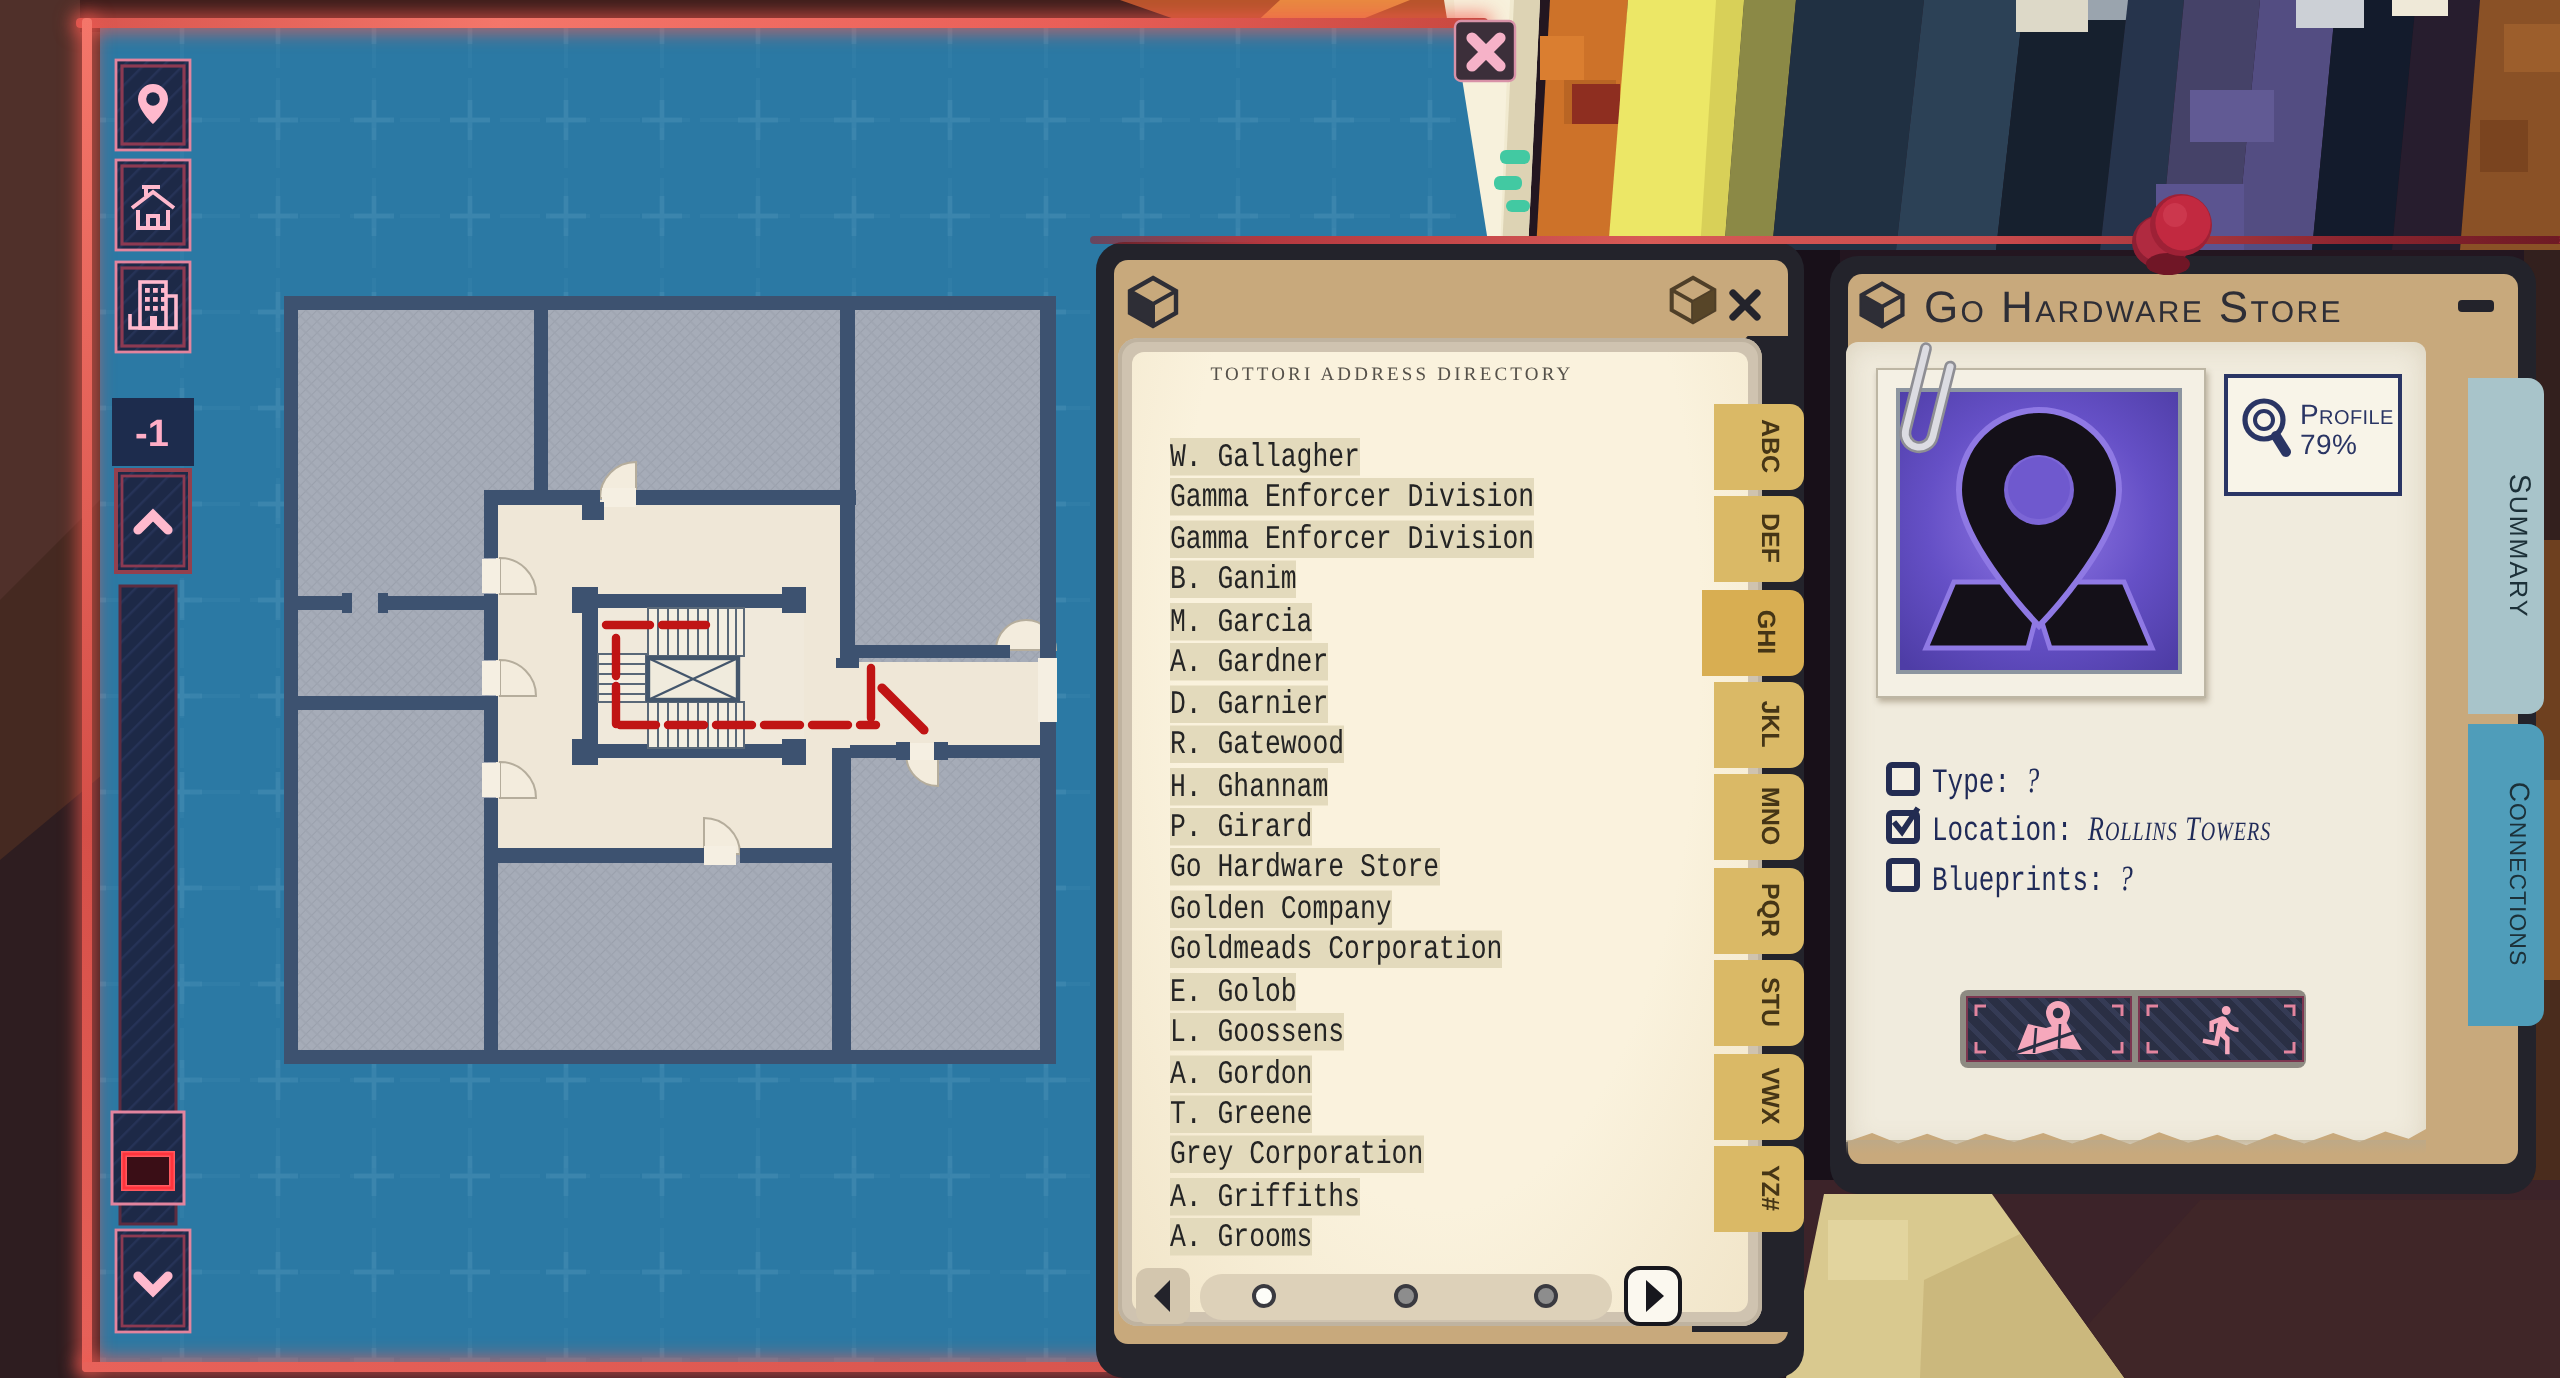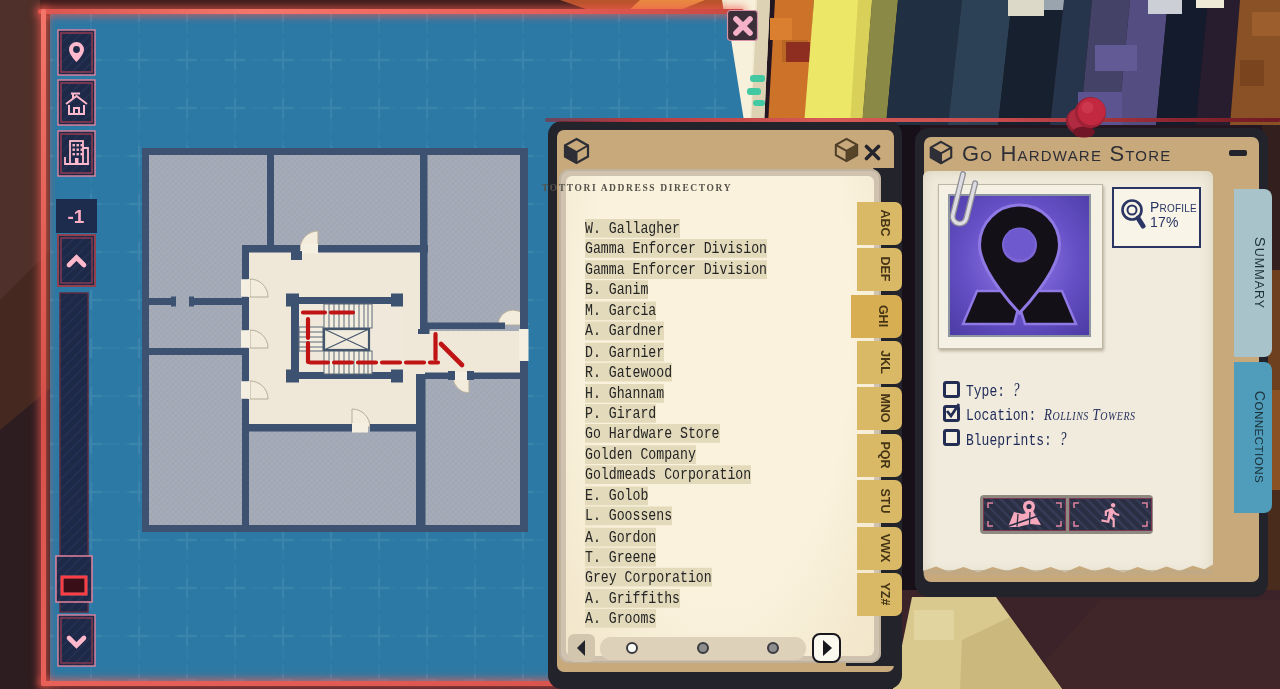--- a/index.html
+++ b/index.html
@@ -433,21 +433,21 @@
 </svg>
 
 <svg class="abs" style="left:864px;top:144px" width="17" height="17" viewBox="0 0 17 17">
   <path d="M2.5,2.5 L14.5,14.5 M14.5,2.5 L2.5,14.5" stroke="#23232b" stroke-width="3.6" stroke-linecap="round"></path>
 </svg>
 
 <div class="abs" style="left:559px;top:169px;width:322px;height:494px;background:#cfc3b0;border-radius:10px;box-shadow:inset 0 0 0 2px #bfb3a0;"></div>
 
 <div class="abs" style="left:566px;top:176px;width:308px;height:480px;background:#f7eed7;border-radius:6px;background-image:radial-gradient(ellipse at 50% 30%,#faf2dd 60%,#f1e5c9 100%);"></div>
 
-<div class="abs" style="left:542px;top:183px;width:308px;font-family:'Liberation Serif',serif;font-size:9.5px;letter-spacing:1.6px;color:#55514a;font-weight:bold;">TOTTORI ADDRESS DIRECTORY</div>
+<div class="abs" style="left:542px;top:183px;width:308px;text-align:center;font-family:'Liberation Serif',serif;font-size:9.5px;letter-spacing:1.6px;color:#55514a;">TOTTORI ADDRESS DIRECTORY</div>
 
 <div class="abs" style="left:585px;top:219px;width:280px;font-family:'Liberation Mono',monospace;font-size:13.2px;line-height:16.44px;color:#242424;white-space:pre;transform:scaleY(1.25);transform-origin:0 0;"><span style="background:#e3dabc">W. Gallagher</span>
 <span style="background:#e3dabc">Gamma Enforcer Division</span>
 <span style="background:#e3dabc">Gamma Enforcer Division</span>
 <span style="background:#e3dabc">B. Ganim</span>
 <span style="background:#e3dabc">M. Garcia</span>
 <span style="background:#e3dabc">A. Gardner</span>
 <span style="background:#e3dabc">D. Garnier</span>
 <span style="background:#e3dabc">R. Gatewood</span>
 <span style="background:#e3dabc">H. Ghannam</span>
@@ -561,21 +561,21 @@
   </g>
 </svg>
 
 <div class="abs" style="left:1112px;top:187px;width:89px;height:61px;background:#f8f4e8;border:2px solid #2a3564;box-sizing:border-box"></div>
 <svg class="abs" style="left:1117px;top:196px" width="34" height="42" viewBox="0 0 34 42">
   <circle cx="15" cy="14" r="9.5" fill="none" stroke="#2a3564" stroke-width="2.6"></circle>
   <circle cx="15" cy="14" r="4.5" fill="none" stroke="#2a3564" stroke-width="2"></circle>
   <path d="M21,22 L26,30" stroke="#2a3564" stroke-width="5" stroke-linecap="round"></path>
 </svg>
 
-<div class="abs" style="left:1150px;top:200px;width:58px;font-variant:small-caps;font-size:14px;letter-spacing:.2px;color:#2a3564;line-height:15px;">Profile<br><span style="font-variant:normal;font-size:14px">17%</span></div>
+<div class="abs" style="left:1150px;top:200px;width:58px;font-variant:small-caps;font-size:14px;letter-spacing:.2px;color:#2a3564;line-height:15px;">Profile<br><span style="font-variant:normal;font-size:14px">79%</span></div>
 
 <div class="abs" style="left:943px;top:381px;width:17px;height:17px;border:3px solid #232c52;border-radius:3px;box-sizing:border-box;background:#f4efe2"></div>
 
 <div class="abs" style="left:966px;top:380px;font-family:'Liberation Mono',monospace;font-size:13px;color:#1f2a58;transform:scaleY(1.32);transform-origin:0 0;">Type: <span style="font-family:'Liberation Serif',serif;font-style:italic;font-size:13.5px">?</span></div>
 
 <div class="abs" style="left:943px;top:405px;width:17px;height:17px;border:3px solid #232c52;border-radius:3px;box-sizing:border-box;background:#f4efe2"></div>
 <svg class="abs" style="left:943px;top:400px" width="20" height="22" viewBox="0 0 20 22">
   <path d="M4,11 L8,16 L16,4" fill="none" stroke="#232c52" stroke-width="2.8"></path>
 </svg>
 

